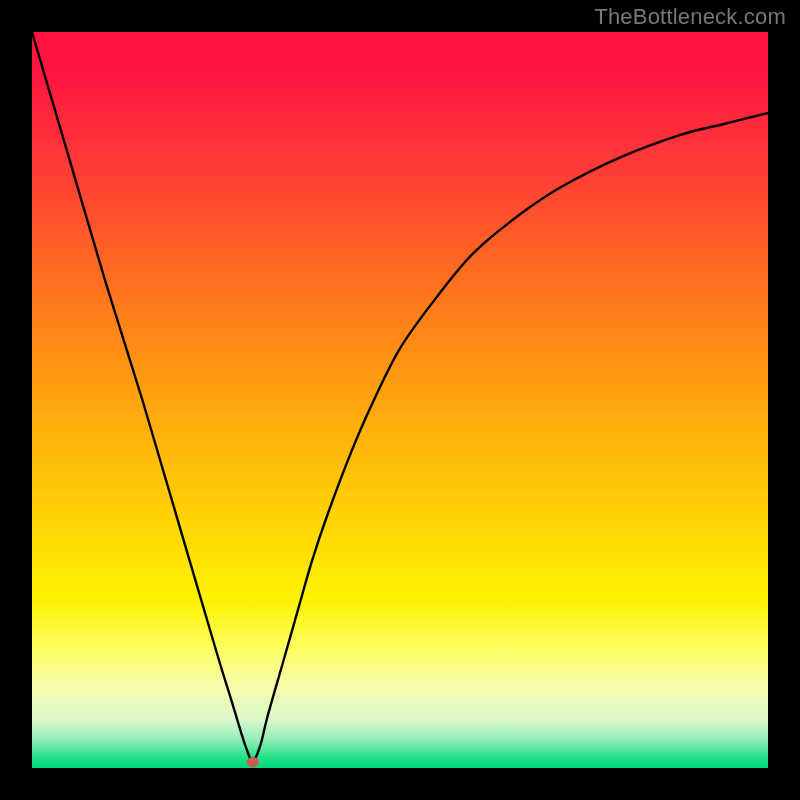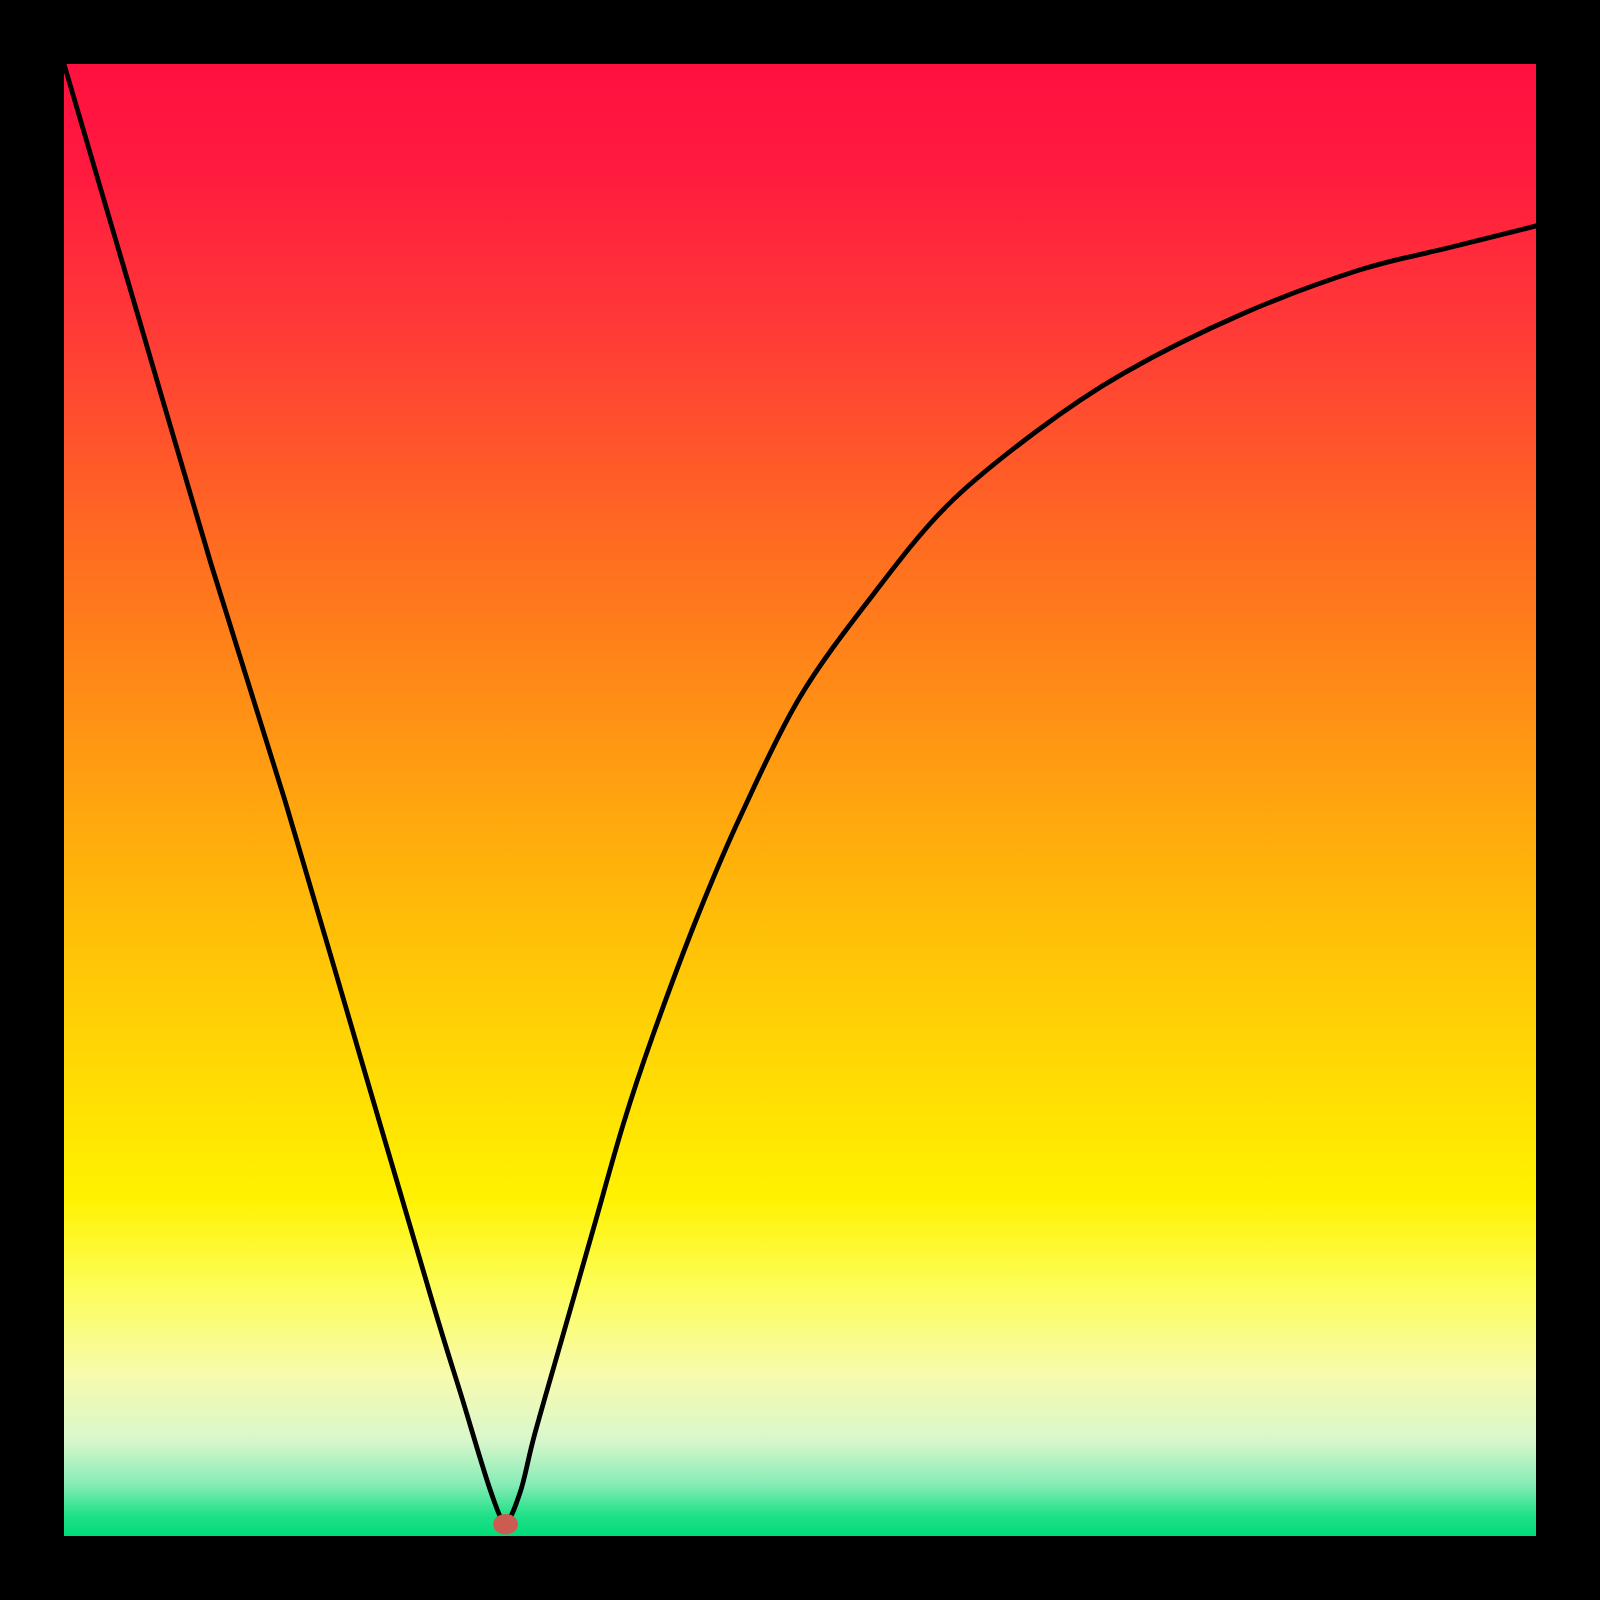--- a/index.html
+++ b/index.html
@@ -33,20 +33,21 @@
     top: 32px;
     width: 736px;
     height: 736px;
   }
   svg { display: block; }
 </style>
 </head>
 <body>
 
 <div class="stage">
+  <div class="watermark">TheBottleneck.com</div>
   <div class="plot">
     <svg id="chart-svg" width="736" height="736" viewBox="0 0 736 736" preserveAspectRatio="none">
         <defs>
           <linearGradient id="bg-grad" x1="0" y1="0" x2="0" y2="1">
             <stop offset="0%" stop-color="#ff1040"></stop>
             <stop offset="7.000000000000001%" stop-color="#ff1a3f"></stop>
             <stop offset="18%" stop-color="#ff3a37"></stop>
             <stop offset="30%" stop-color="#ff6324"></stop>
             <stop offset="42%" stop-color="#ff8a17"></stop>
             <stop offset="55.00000000000001%" stop-color="#ffb40a"></stop>

